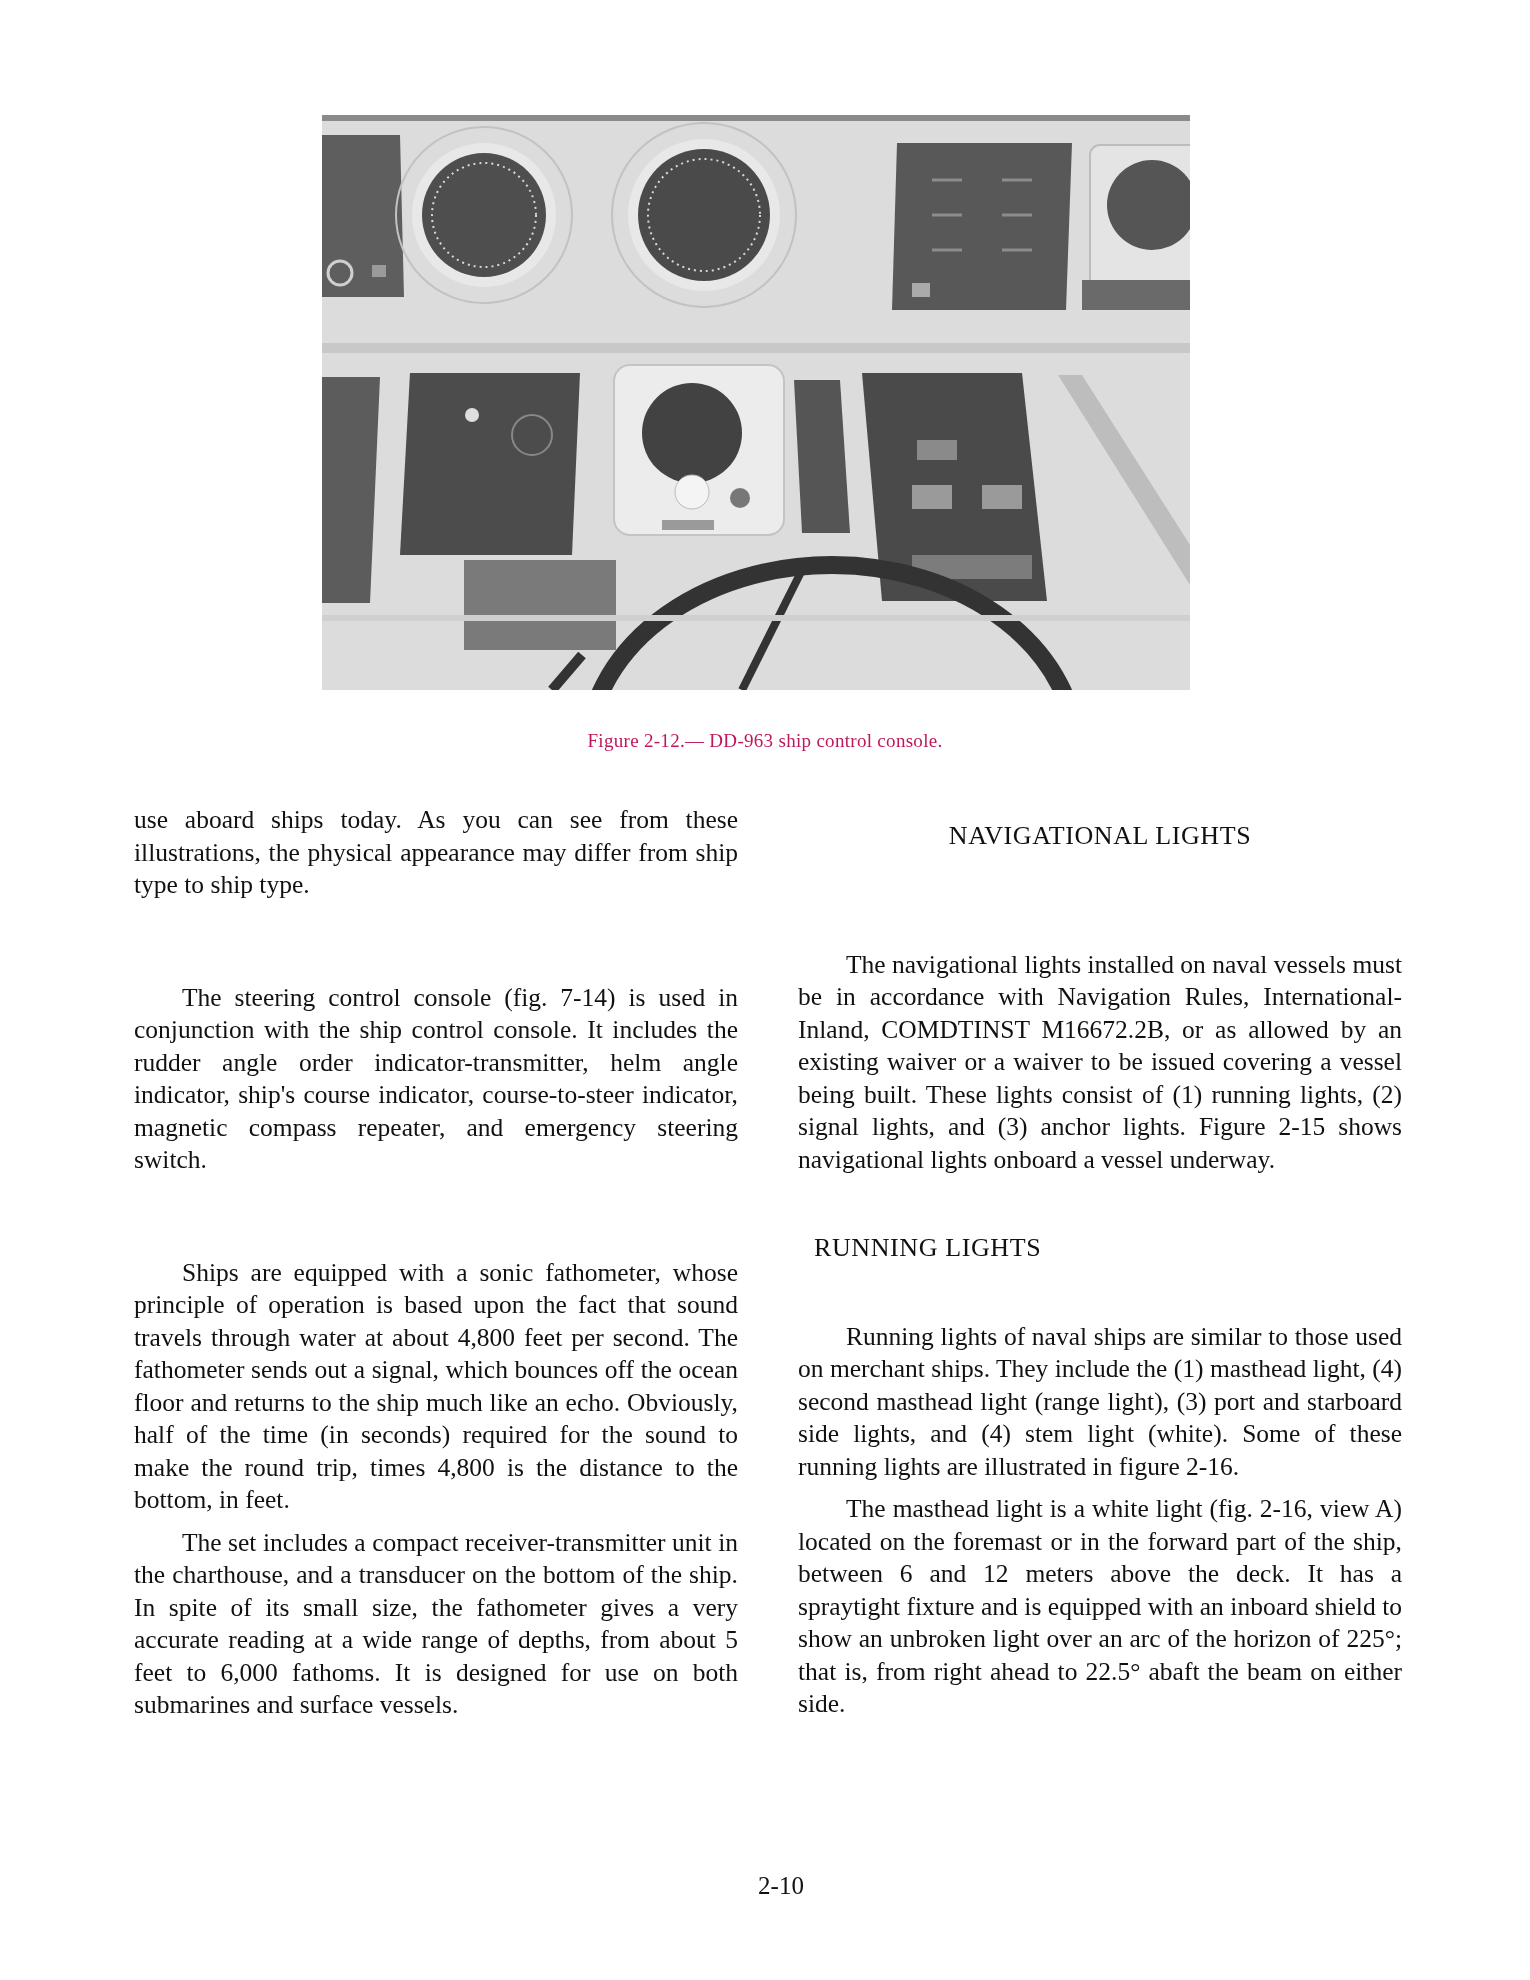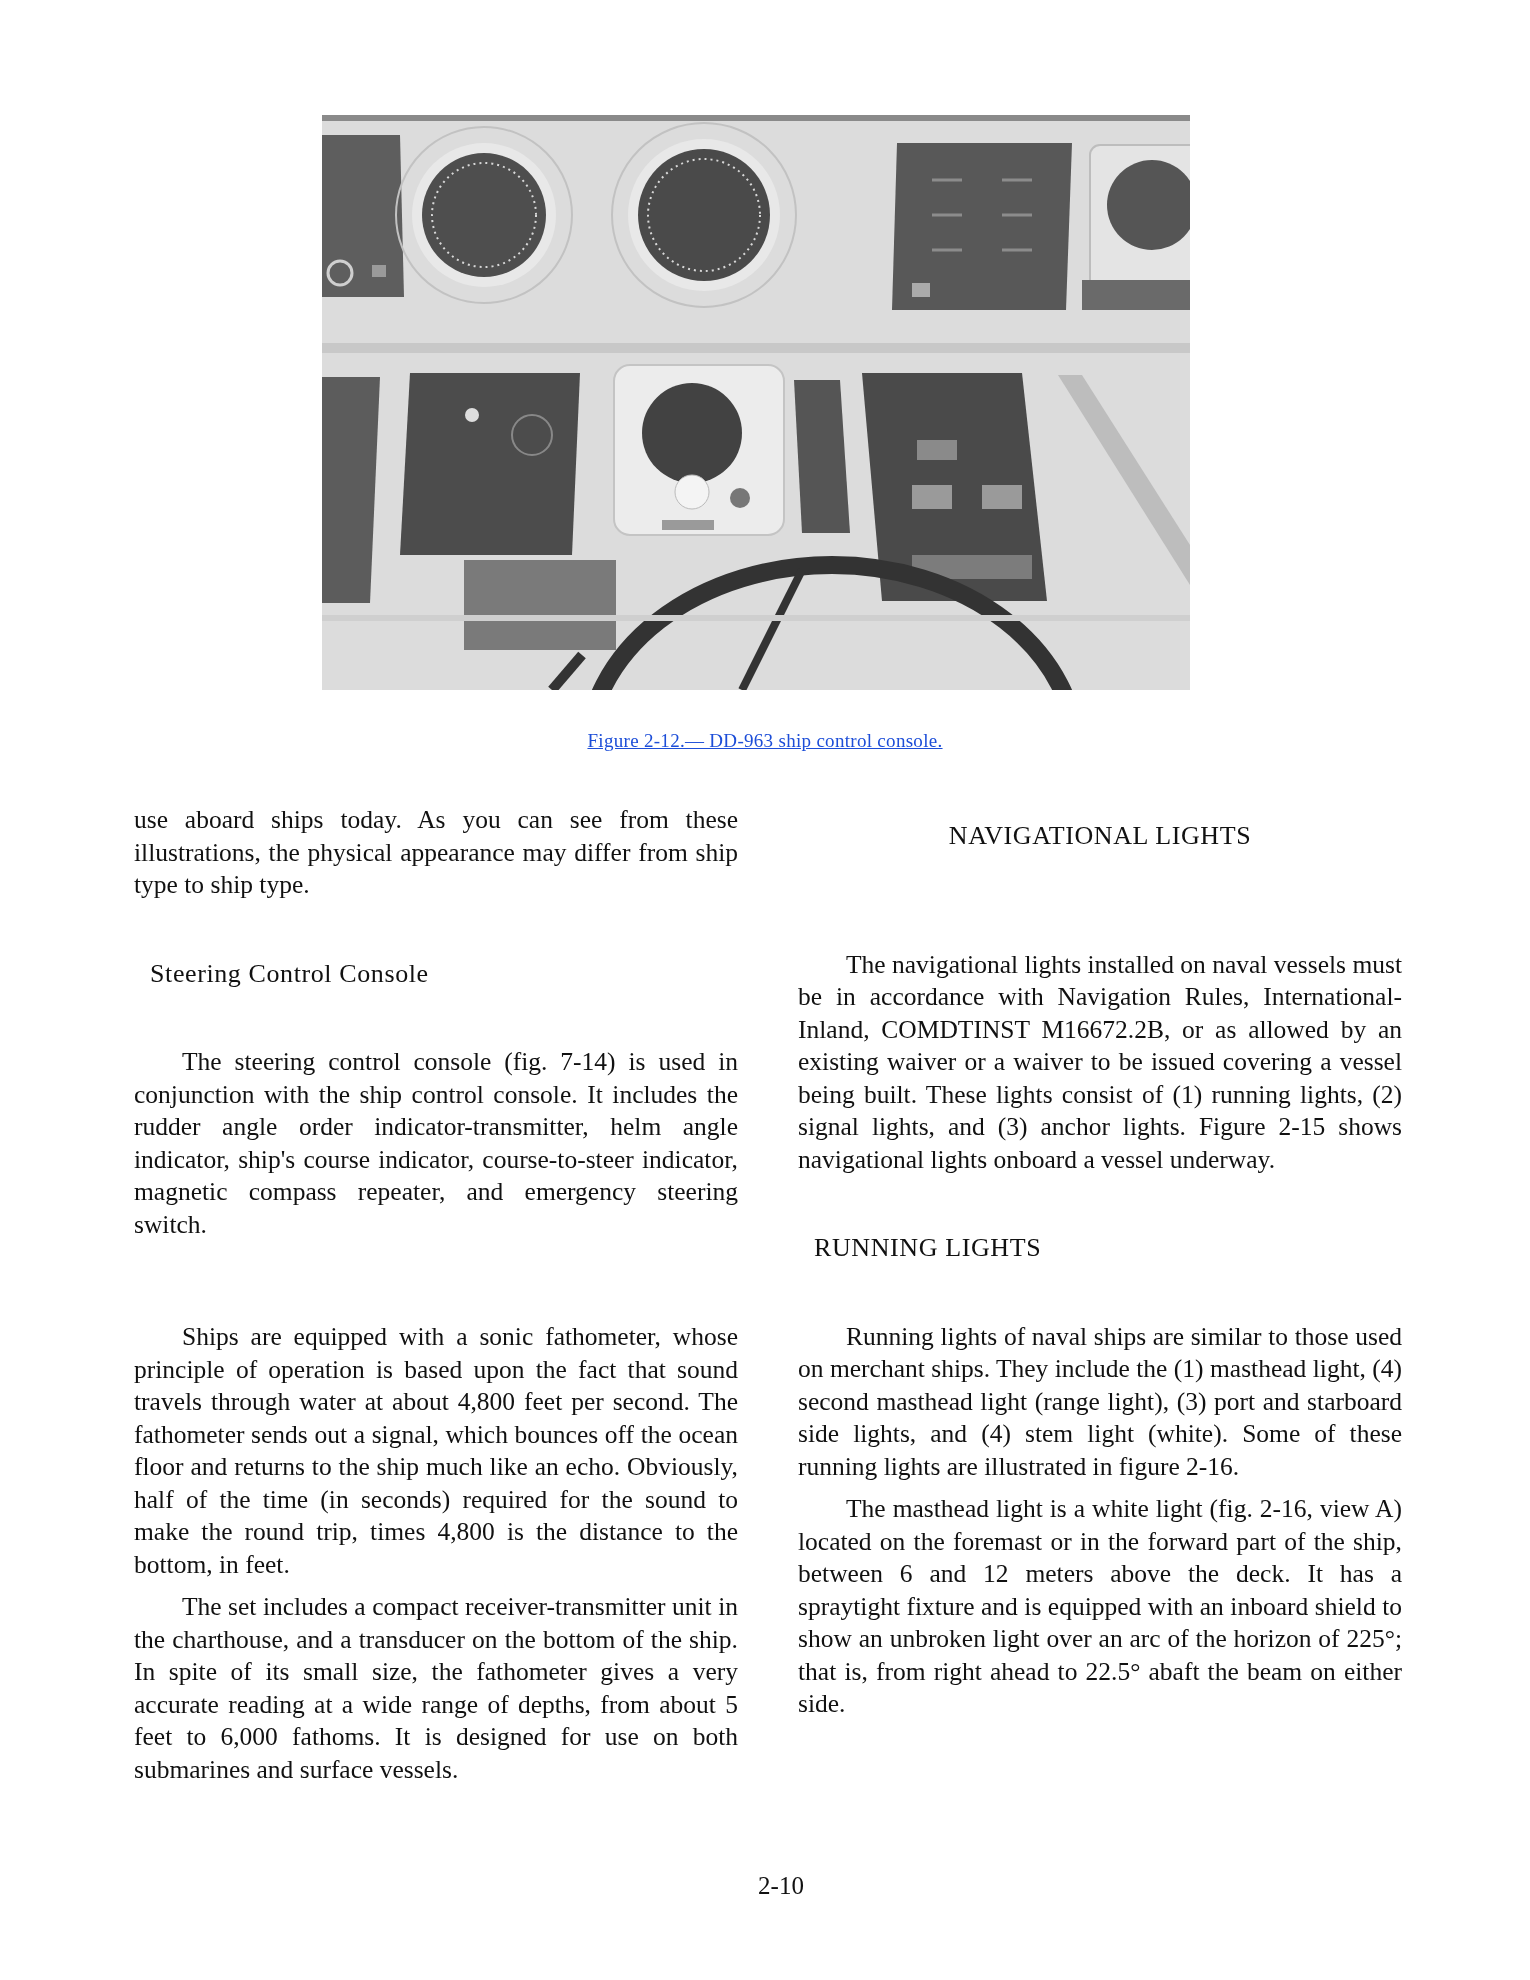--- a/index.html
+++ b/index.html
@@ -4,21 +4,21 @@
   <style>
     html, body { margin: 0; padding: 0; background: #ffffff; }
     body { width: 1530px; height: 1980px; position: relative; overflow: hidden;
            font-family: "Liberation Serif", "DejaVu Serif", serif; color: #111; }
     .abs { position: absolute; }
 
     
     #photo { left: 322px; top: 115px; width: 868px; height: 575px; background: #d9d9d9; overflow: hidden; }
     #photo svg { display: block; }
 
-    .caption { left: 0; width: 1530px; top: 730px; text-align: center; font-size: 19px; color: #1d4ed8; letter-spacing: 0.3px; text-decoration: underline; }
+    .caption { left: 0; width: 1530px; top: 730px; text-align: center; font-size: 19px; color: #be185d; letter-spacing: 0.3px; }
 
     .col { width: 604px; font-size: 25.5px; line-height: 32.5px; font-family: Liberation Serif, serif; }
     .col p { margin: 0; text-align: justify; text-indent: 48px; }
     .col .noindent { text-indent: 0; }
     .col h3 { margin: 16px; font-weight: normal; font-size: 26px; letter-spacing: 0.6px; }
 
     #left-col { left: 134px; top: 804px; }
     #right-col { left: 798px; top: 804px; }
 
     .centerhead { text-align: center; }
@@ -97,21 +97,20 @@
 
     <rect x="0" y="500" width="868" height="6" fill="#cfcfcf"></rect>
   </svg>
 </div>
 
 <div class="abs caption">Figure 2-12.— DD-963 ship control console.</div>
 
 <div id="left-col" class="abs col">
   <p class="noindent">use aboard ships today. As you can see from these illustrations, the physical appearance may differ from ship type to ship type.</p>
   <div class="gap-md"></div>
-  <h3>Steering Control Console</h3>
   <div class="gap-md"></div>
   <p>The steering control console (fig. 7-14) is used in conjunction with the ship control console. It includes the rudder angle order indicator-transmitter, helm angle indicator, ship's course indicator, course-to-steer indicator, magnetic compass repeater, and emergency steering switch.</p>
   <div class="gap-md"></div>
   <div class="gap-md"></div>
   <p>Ships are equipped with a sonic fathometer, whose principle of operation is based upon the fact that sound travels through water at about 4,800 feet per second. The fathometer sends out a signal, which bounces off the ocean floor and returns to the ship much like an echo. Obviously, half of the time (in seconds) required for the sound to make the round trip, times 4,800 is the distance to the bottom, in feet.</p>
   <div class="para-gap"></div>
   <p>The set includes a compact receiver-transmitter unit in the charthouse, and a transducer on the bottom of the ship. In spite of its small size, the fathometer gives a very accurate reading at a wide range of depths, from about 5 feet to 6,000 fathoms. It is designed for use on both submarines and surface vessels.</p>
 </div>
 
 <div id="right-col" class="abs col">

